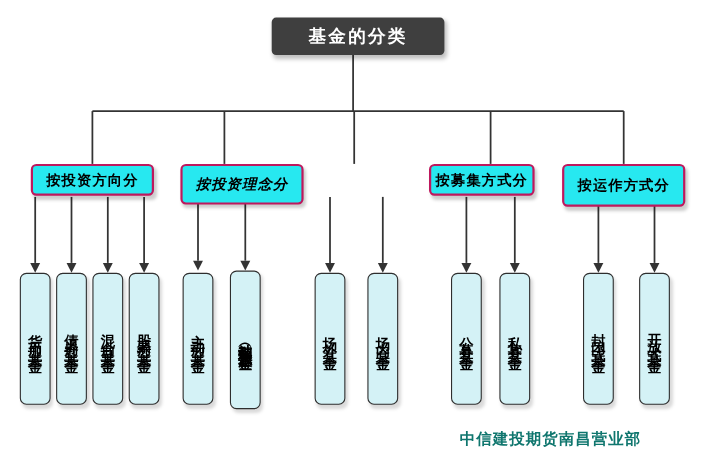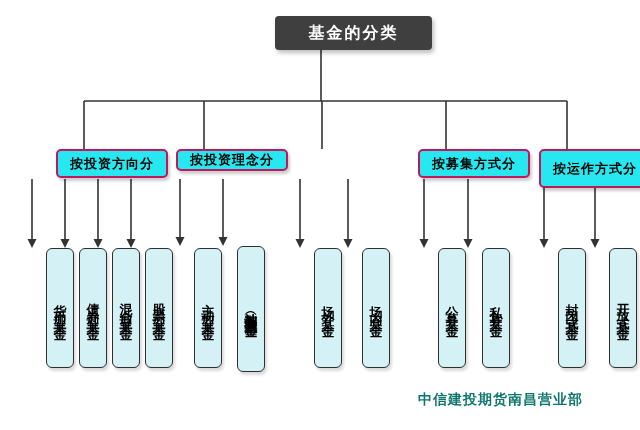--- a/index.html
+++ b/index.html
@@ -4,21 +4,21 @@
 <style>
   html,body{margin:0;padding:0;background:#ffffff;}
   .stage{
     position:relative;
     width:640px;height:430px;
     background:#ffffff;
     font-family:"Liberation Sans","DejaVu Sans",sans-serif;
     overflow:hidden;
   }
   .connectors{position:absolute;left:0;top:0;width:640px;height:430px;}
-  .box{position:absolute;box-sizing:border-box;margin-left:28px;}
+  .box{position:absolute;box-sizing:border-box;}
   .title-box{
     background:#3f3f3f;
     color:#ffffff;
     border-radius:4px;
     display:flex;align-items:center;justify-content:center;
     font-size:16px;font-weight:bold;
     letter-spacing:2px;
     box-shadow:2px 3px 4px rgba(0,0,0,0.25);
   }
   .cat-box{
@@ -97,22 +97,22 @@
       <path d="M419.5,239 L428.5,239 L424,248 Z"></path>
         <path d="M463.5,239 L472.5,239 L468,248 Z"></path>
       <path d="M539.5,239 L548.5,239 L544,248 Z"></path>
         <path d="M590.5,239 L599.5,239 L595,248 Z"></path>
     </g>
   </svg>
 
   <div class="box title-box" style="left:247px;top:16px;width:157px;height:34px;">基金的分类</div>
 
   <div class="box cat-box" style="left:28px;top:149px;width:112px;height:29px;">按投资方向分</div>
-  <div class="box cat-box" style="left:148px;top:149px;width:112px;height:22px;">按投资理念分</div>
-  <div class="box cat-box" style="left:390px;top:149px;width:112px;height:29px;">按募集方式分</div>
+  <div class="box cat-box" style="left:164px;top:149px;width:112px;height:37px;font-style:italic;">按投资理念分</div>
+  <div class="box cat-box" style="left:390px;top:149px;width:96px;height:29px;">按募集方式分</div>
   <div class="box cat-box" style="left:511px;top:149px;width:112px;height:39px;">按运作方式分</div>
 
   <div class="box leaf-box" style="left:18px;top:248px;width:28px;height:120px;">
     <span>货币型基金</span>
   </div>
   <div class="box leaf-box" style="left:51px;top:248px;width:28px;height:120px;">
     <span>债券型基金</span>
   </div>
   <div class="box leaf-box" style="left:84px;top:248px;width:28px;height:120px;">
     <span>混合型基金</span>

